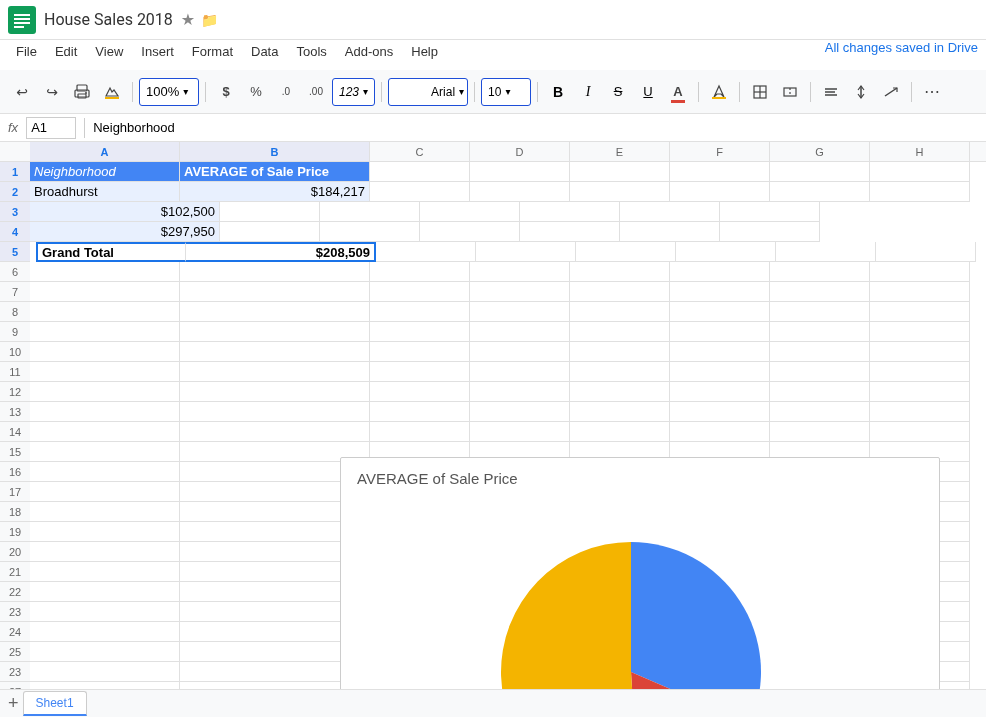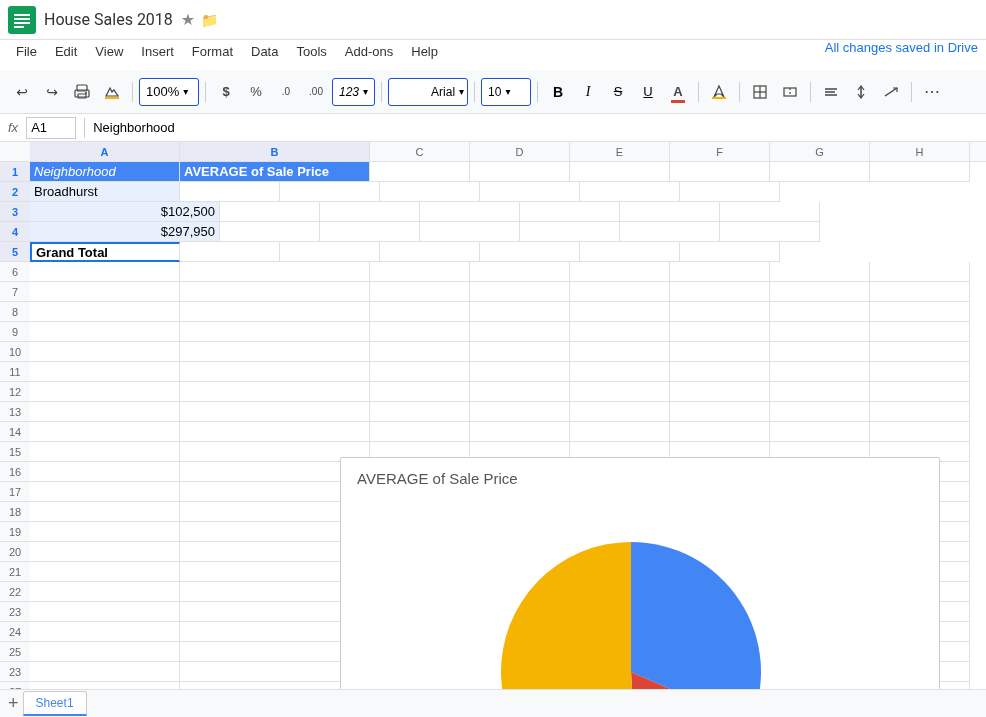--- a/index.html
+++ b/index.html
@@ -315,20 +315,21 @@
       <div class="grid-cell cell-c"></div>
       <div class="grid-cell cell-d"></div>
       <div class="grid-cell cell-e"></div>
       <div class="grid-cell cell-f"></div>
       <div class="grid-cell cell-g"></div>
       <div class="grid-cell cell-h"></div>
     </div>
 
     <div class="grid-row">
       <div class="grid-cell cell-a selected">Broadhurst</div>
+      <div class="grid-cell cell-b cell-right selected">$184,217</div>
       <div class="grid-cell cell-c"></div>
       <div class="grid-cell cell-d"></div>
       <div class="grid-cell cell-e"></div>
       <div class="grid-cell cell-f"></div>
       <div class="grid-cell cell-g"></div>
       <div class="grid-cell cell-h"></div>
     </div>
 
     <div class="grid-row">
       <div class="grid-cell cell-b cell-right selected">$102,500</div>
@@ -344,21 +345,22 @@
       <div class="grid-cell cell-b cell-right selected">$297,950</div>
       <div class="grid-cell cell-c"></div>
       <div class="grid-cell cell-d"></div>
       <div class="grid-cell cell-e"></div>
       <div class="grid-cell cell-f"></div>
       <div class="grid-cell cell-g"></div>
       <div class="grid-cell cell-h"></div>
     </div>
 
     <div class="grid-row">
-      <div class="grid-cell cell-a cell-bold" style="border:2px solid #1a73e8;border-right:1px solid #e0e0e0;">Grand Total</div>
+      <div class="grid-cell cell-a cell-bold" style="border:2px solid #1a73e8;border-right:1px solid #e0e0e0;margin-left:6px;">Grand Total</div>
+      <div class="grid-cell cell-b cell-right cell-bold" style="border:2px solid #1a73e8;border-left:none;">$208,509</div>
       <div class="grid-cell cell-c"></div>
       <div class="grid-cell cell-d"></div>
       <div class="grid-cell cell-e"></div>
       <div class="grid-cell cell-f"></div>
       <div class="grid-cell cell-g"></div>
       <div class="grid-cell cell-h"></div>
     </div>
 
     <div class="grid-row">
         <div class="grid-cell cell-a"></div>

